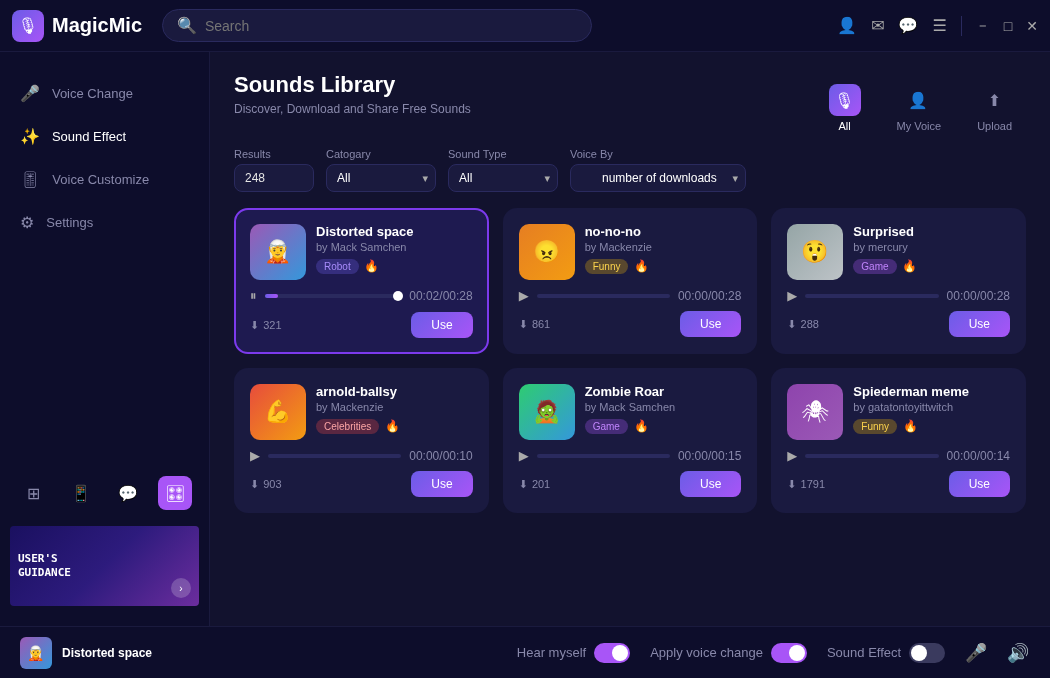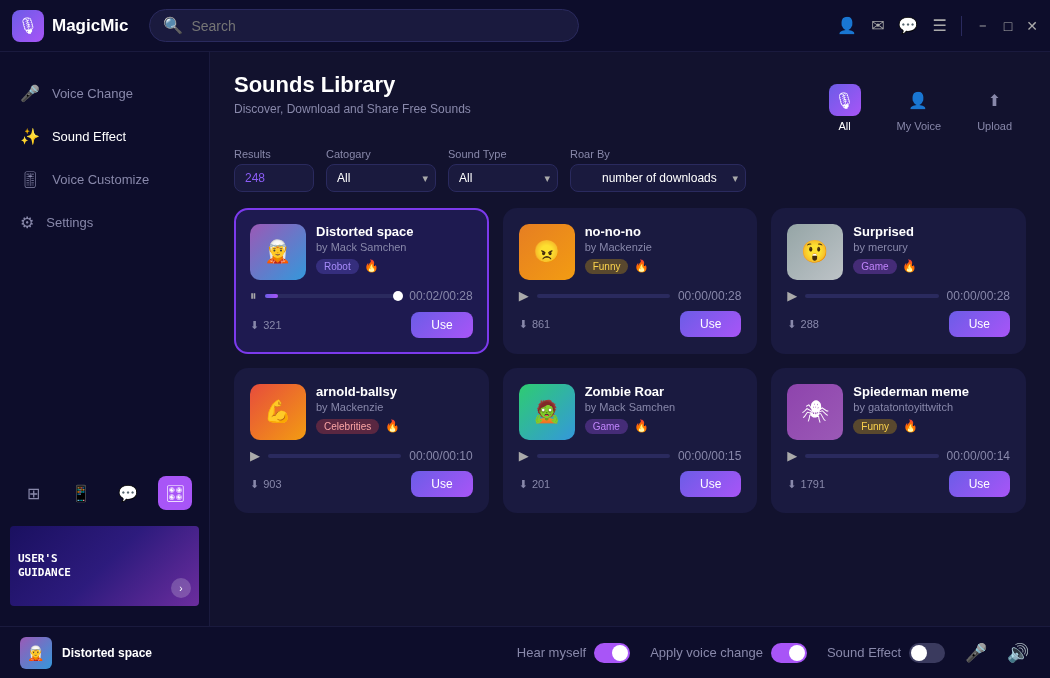--- a/index.html
+++ b/index.html
@@ -30,21 +30,21 @@
       gap: 8px;
       margin-right: 20px;
     }
     .logo-icon {
       width: 32px; height: 32px;
       background: linear-gradient(135deg, #6c5ce7, #a855f7);
       border-radius: 8px;
       display: flex; align-items: center; justify-content: center;
       font-size: 16px;
     }
-    .logo-text { font-size: 17px; font-weight: 700; color: #fff; }
+    .logo-text { font-size: 20px; font-weight: 700; color: #fff; }
     .search-bar {
       flex: 1;
       max-width: 430px;
       display: flex;
       align-items: center;
       background: #1a1a3e;
       border: 1px solid #2a2a5e;
       border-radius: 20px;
       padding: 6px 14px;
       gap: 8px;
@@ -206,21 +206,21 @@
       gap: 12px;
       padding: 0 24px 16px;
       flex-wrap: wrap;
     }
     .filter-group { display: flex; flex-direction: column; gap: 4px; }
     .filter-label { font-size: 11px; color: #8888aa; }
     .filter-input {
       background: #1a1a3e;
       border: 1px solid #2a2a5e;
       border-radius: 8px;
-      color: #8b5cf6;
+      color: #e5e5e5;
       padding: 6px 10px;
       font-size: 12px;
       min-width: 80px;
     }
     .filter-select {
       background: #1a1a3e;
       border: 1px solid #2a2a5e;
       border-radius: 8px;
       color: #fff;
       padding: 6px 28px 6px 10px;
@@ -554,21 +554,21 @@
       <div class="filter-group">
         <span class="filter-label">Sound Type</span>
         <div class="select-wrap">
           <select class="filter-select">
             <option>All</option>
             <option>Short</option>
           </select>
         </div>
       </div>
       <div class="filter-group">
-        <span class="filter-label">Roar By</span>
+        <span class="filter-label">Voice By</span>
         <div class="select-wrap">
           <select class="filter-select" style="min-width:170px;padding-left:31px;">
             <option>number of downloads</option>
             <option>newest</option>
           </select>
         </div>
       </div>
     </div>
 
     <div class="sound-grid">

